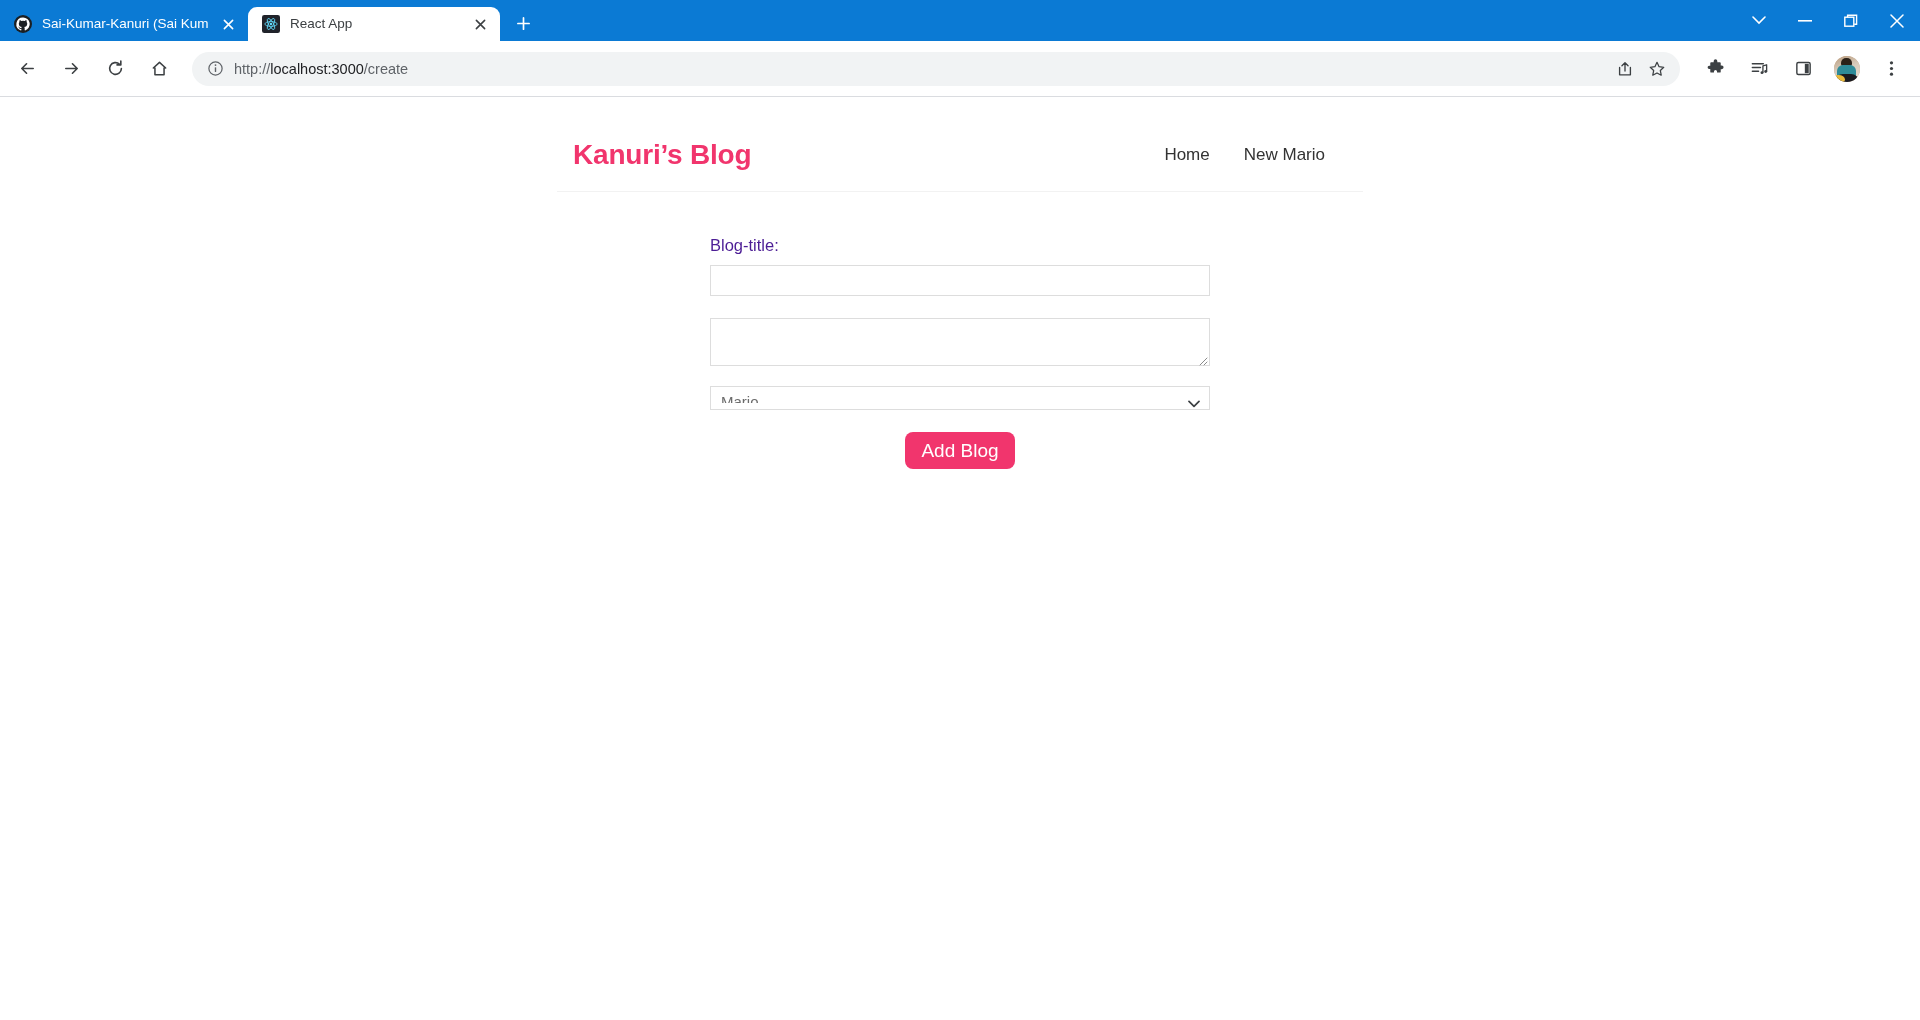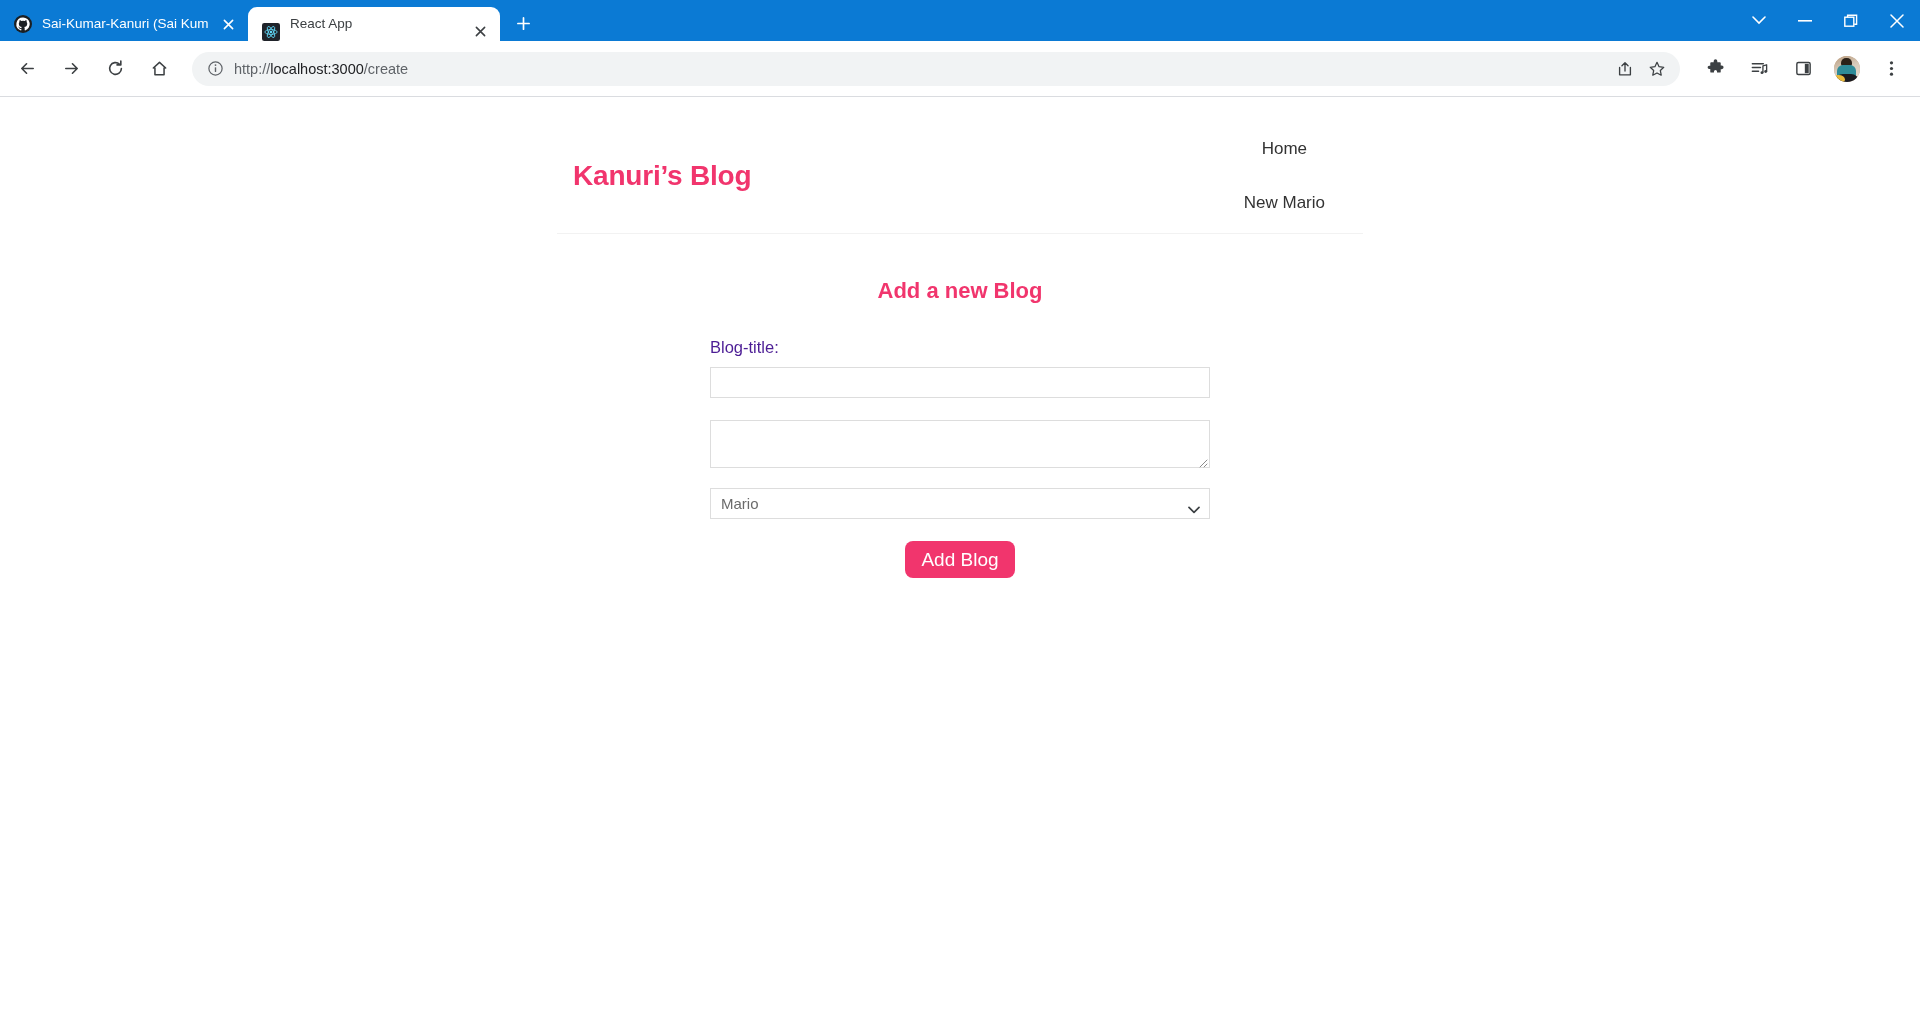--- a/index.html
+++ b/index.html
@@ -32,21 +32,20 @@
     position: relative;
     cursor: default;
   }
   .tab.inactive { width: 248px; color: #ffffff; }
   .tab.active {
     width: 252px;
     background: #ffffff;
     border-top-left-radius: 9px;
     border-top-right-radius: 9px;
     color: #3c4043;
-    align-items: flex-end;
   }
   .tab-favicon { width: 18px; height: 18px; flex: 0 0 18px; display: block; }
   .tab-title {
     font-size: 13.5px;
     white-space: nowrap;
     overflow: hidden;
     flex: 1 1 auto;
     line-height: 34px;
   }
   .tab-close {
@@ -133,21 +132,21 @@
     padding: 18px 16px 20px 16px;
     border-bottom: 1px solid #f2f2f2;
     justify-content: flex-end;
   }
   .brand {
     color: #f1356d;
     font-size: 28px;
     font-weight: bold;
     letter-spacing: -0.2px;
   }
-  .navlinks { margin-left: auto; display: flex; align-items: center; gap: 34px; padding-right: 22px; flex-direction: column; }
+  .navlinks { margin-left: auto; display: flex; align-items: center; gap: 34px; padding-right: 22px; }
   .navlink {
     color: #333333;
     font-size: 17px;
     text-decoration: none;
   }
 
   .create {
     width: 500px;
     margin: 0 auto;
     padding-top: 44px;
@@ -180,21 +179,21 @@
   }
   input.fld { height: 31px; margin-bottom: 22px; }
   .ta-wrap { position: relative; margin-bottom: 20px; }
   textarea.fld { height: 48px; resize: none; line-height: 1.3; display:block; }
   .ta-grip {
     position: absolute; right: 2px; bottom: 2px;
     width: 12px; height: 12px; pointer-events: none;
   }
   .sel-wrap { position: relative; margin-bottom: 22px; }
   select.fld {
-    height: 31px;
+    height: 24px;
     appearance: none;
     -webkit-appearance: none;
     padding-right: 28px;
     color: #6b6b6b;
   }
   .sel-chev {
     position: absolute; right: 10px; top: 50%;
     transform: translateY(-50%);
     pointer-events: none;
     width: 12px; height: 8px;
@@ -380,21 +379,20 @@
 
         <nav class="navbar">
           <div class="brand">Kanuri’s Blog</div>
           <div class="navlinks">
             <a class="navlink" href="#">Home</a>
             <a class="navlink" href="#">New Mario</a>
           </div>
         </nav>
 
         <div class="create">
-          <h2>Add a new Blog</h2>
 
           <label>Blog-title:</label>
           <input class="fld" type="text" placeholder="" style="">
 
           <div class="ta-wrap">
             <textarea class="fld" placeholder="" style=""></textarea>
             <span class="ta-grip">
               <svg width="12" height="12" viewBox="0 0 12 12" aria-hidden="true">
                 <path d="M11 4 L4 11 M11 8 L8 11" stroke="#8a8a8a" stroke-width="1" stroke-linecap="round"></path>
               </svg>

